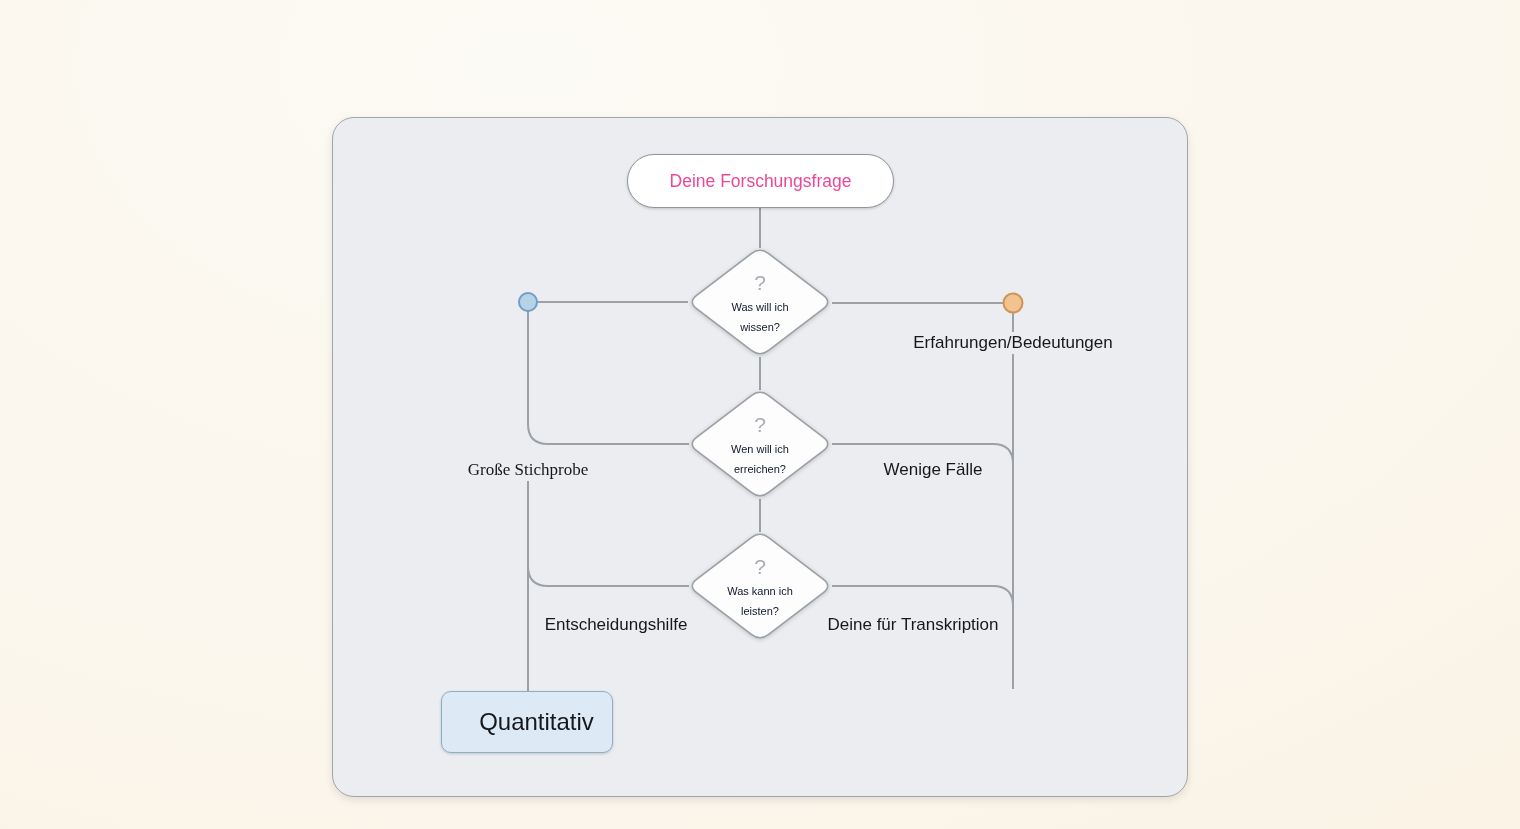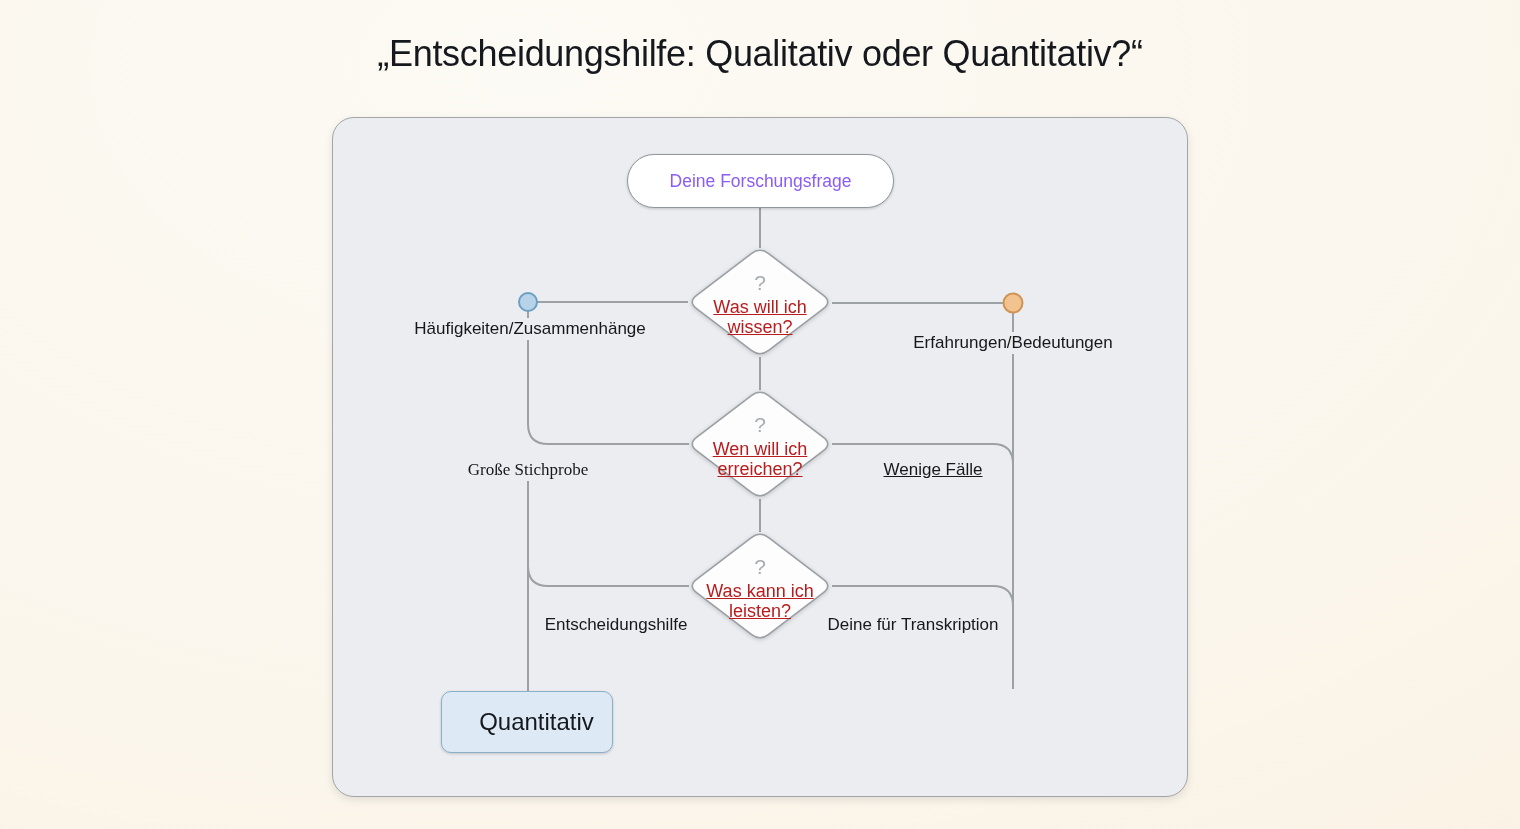--- a/index.html
+++ b/index.html
@@ -20,29 +20,29 @@
     border:1.5px solid #a2a6aa;border-radius:22px;
     box-shadow:0 3px 8px rgba(0,0,0,0.10);
   }
   .panel svg{position:absolute;left:0;top:0;}
   .connector{fill:none;stroke:#9ca1a6;stroke-width:2;}
   .diamond{fill:#fdfdfe;stroke:#9aa0a5;stroke-width:1.6;filter:drop-shadow(0 1.5px 2px rgba(0,0,0,0.18));}
   .node{position:absolute;box-sizing:border-box;display:flex;align-items:center;justify-content:center;}
   .pill{
     left:294px;top:36px;width:267px;height:54px;
     background:#ffffff;border:1.5px solid #8f969c;border-radius:27px;
-    font-size:17.5px;color:#8b5cf6;
+    font-size:17.5px;color:#ec4899;
     box-shadow:0 1px 3px rgba(0,0,0,0.18);
   }
   .diamond-text{
     position:absolute;width:150px;text-align:center;
     transform:translate(-50%,-50%);line-height:20px;
   }
   .diamond-text .qmark{display:block;font-size:21px;line-height:24px;color:#a7acb2;margin-bottom:2px;}
-  .diamond-text .qline{display:block;font-size:18px;color:#b91c1c;text-decoration:underline;}
+  .diamond-text .qline{display:block;font-size:11px;color:#0f172a;}
   .edge-label{
     position:absolute;transform:translate(-50%,-50%);
     white-space:nowrap;font-size:17px;color:#16181a;
     background:#ebedf0;padding:1px 5px;border-radius:3px;
   }
   .outcome{
     border-radius:10px;font-size:24px;color:#15181c;
     box-shadow:0 1px 3px rgba(0,0,0,0.18);
   }
   .outcome.quant{
@@ -52,21 +52,20 @@
   .outcome.qual{
     left:603px;top:571px;width:155px;height:64px;
     background:#fbe2c3;border:1.5px solid #c08a55;
   }
 </style>
 </head>
 <body>
 
 <div class="page">
 
-  <h1 class="title">„Entscheidungshilfe: Qualitativ oder Quantitativ?“</h1>
 
   <div class="panel">
 
     <svg width="856" height="680" viewBox="0 0 856 680">
       <defs>
         <path id="diamond-shape" d="M 435.6 135.6 L 490.4 177.4 Q 499 184 490.4 190.6 L 435.6 232.4 Q 427 239 418.4 232.4 L 363.6 190.6 Q 355 184 363.6 177.4 L 418.4 135.6 Q 427 129 435.6 135.6 Z"></path>
       </defs>
 
       <path class="connector" d="M 427 90 V 130"></path>
       <path class="connector" d="M 427 239 V 272"></path>
@@ -101,24 +100,23 @@
       <span class="qmark">?</span>
       <span class="qline">Wen will ich</span>
       <span class="qline">erreichen?</span>
     </div>
     <div class="diamond-text" style="left:427px;top:470px;">
       <span class="qmark">?</span>
       <span class="qline">Was kann ich</span>
       <span class="qline">leisten?</span>
     </div>
 
-    <div class="edge-label" style="left:197px;top:211px;">Häufigkeiten/Zusammenhänge</div>
     <div class="edge-label" style="left:680px;top:225px;">Erfahrungen/Bedeutungen</div>
     <div class="edge-label" style="left:195px;top:352px;font-family:Liberation Serif, serif;">Große Stichprobe</div>
-    <div class="edge-label" style="left:600px;top:352px;text-decoration:underline;">Wenige Fälle</div>
+    <div class="edge-label" style="left:600px;top:352px;">Wenige Fälle</div>
     <div class="edge-label" style="left:283px;top:507px;">Entscheidungshilfe</div>
     <div class="edge-label" style="left:580px;top:507px;">Deine für Transkription</div>
 
     <div class="node outcome quant">
       <span>Quantitativ</span>
     </div>
 
   </div>
 </div>
 

